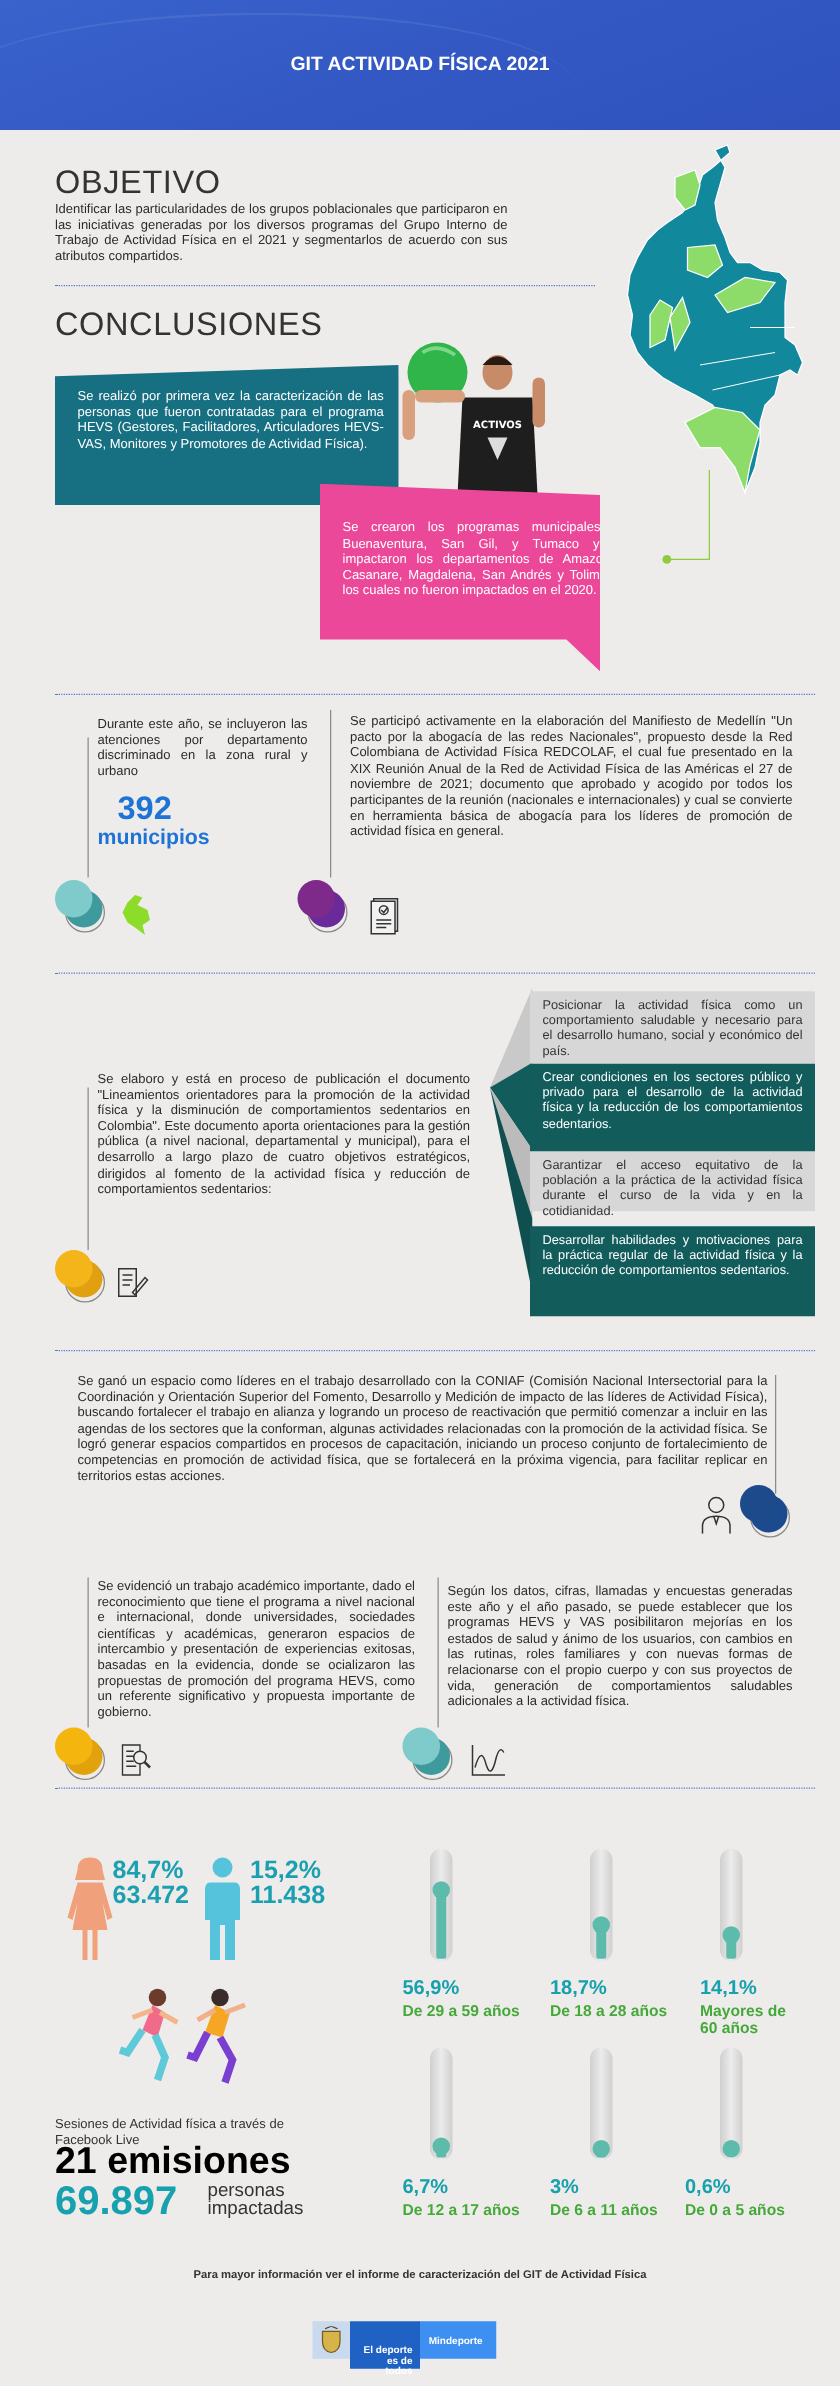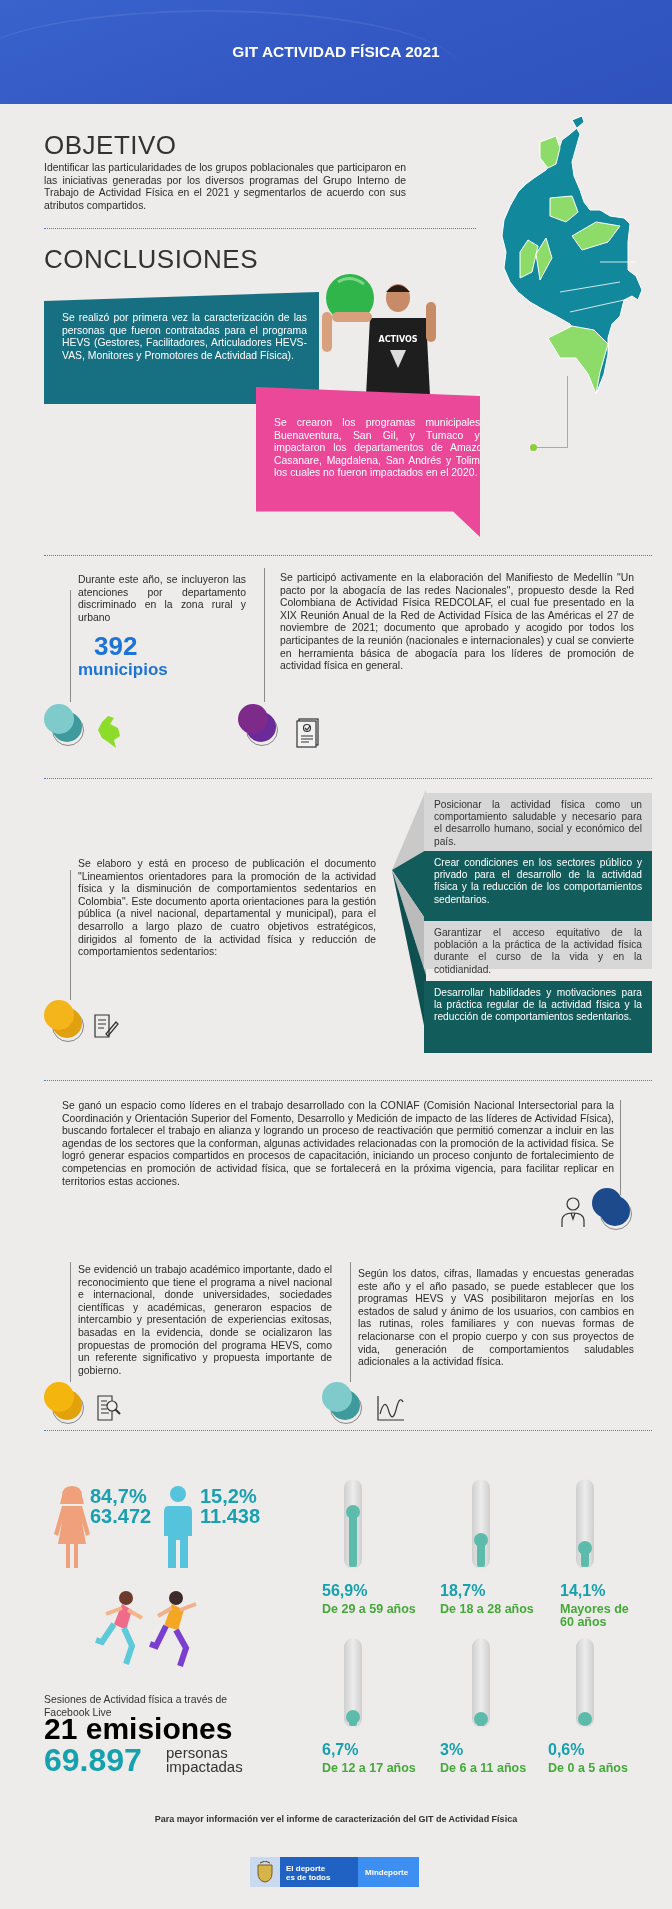--- a/index.html
+++ b/index.html
@@ -59,21 +59,21 @@
   .thermo .fill { position: absolute; left: 5px; bottom: 2px; width: 8px; background: #5dbbac; border-radius: 2px; }
   .thermo .bulb { position: absolute; left: 2px; width: 14px; height: 14px; border-radius: 50%; background: #5dbbac; }
   .age-pct { position: absolute; color: #17a0ad; font-weight: bold; font-size: 16px; line-height: 22px; }
   .age-lbl { position: absolute; color: #45a93a; font-weight: bold; font-size: 12.5px; line-height: 13px; }
   .emis { position: absolute; color: #000000; font-weight: bold; font-size: 30px; line-height: 30px; }
   .personas-num { position: absolute; color: #17a0ad; font-weight: bold; font-size: 32px; line-height: 32px; }
   .personas-lbl { position: absolute; font-size: 15px; line-height: 14px; color: #333; }
   .footer-note { position: absolute; left: 0; width: 672px; top: 1814px; text-align: center; font-size: 9px; font-weight: bold; color: #333; }
   .logo { position: absolute; left: 250px; top: 1857px; height: 30px; display: flex; }
   .logo .shield { width: 30px; height: 30px; background: #c9d9ee; display: flex; align-items: center; justify-content: center; }
-  .logo .a { width: 78px; background: #1f62c4; color: #fff; font-size: 8px; line-height: 8.5px; padding: 8px 6px; font-weight: bold; }
+  .logo .a { width: 56px; background: #1f62c4; color: #fff; font-size: 8px; line-height: 8.5px; padding: 19px 6px; font-weight: bold; text-align: right; }
   .logo .b { width: 61px; background: #3e8ff2; color: #fff; font-size: 8px; font-weight: bold; display: flex; align-items: center; padding-left: 7px; }
 </style>
 </head>
 <body>
 
 <div class="header">
   <div class="swoosh"></div>
   <div>GIT ACTIVIDAD FÍSICA 2021</div>
 </div>
 

